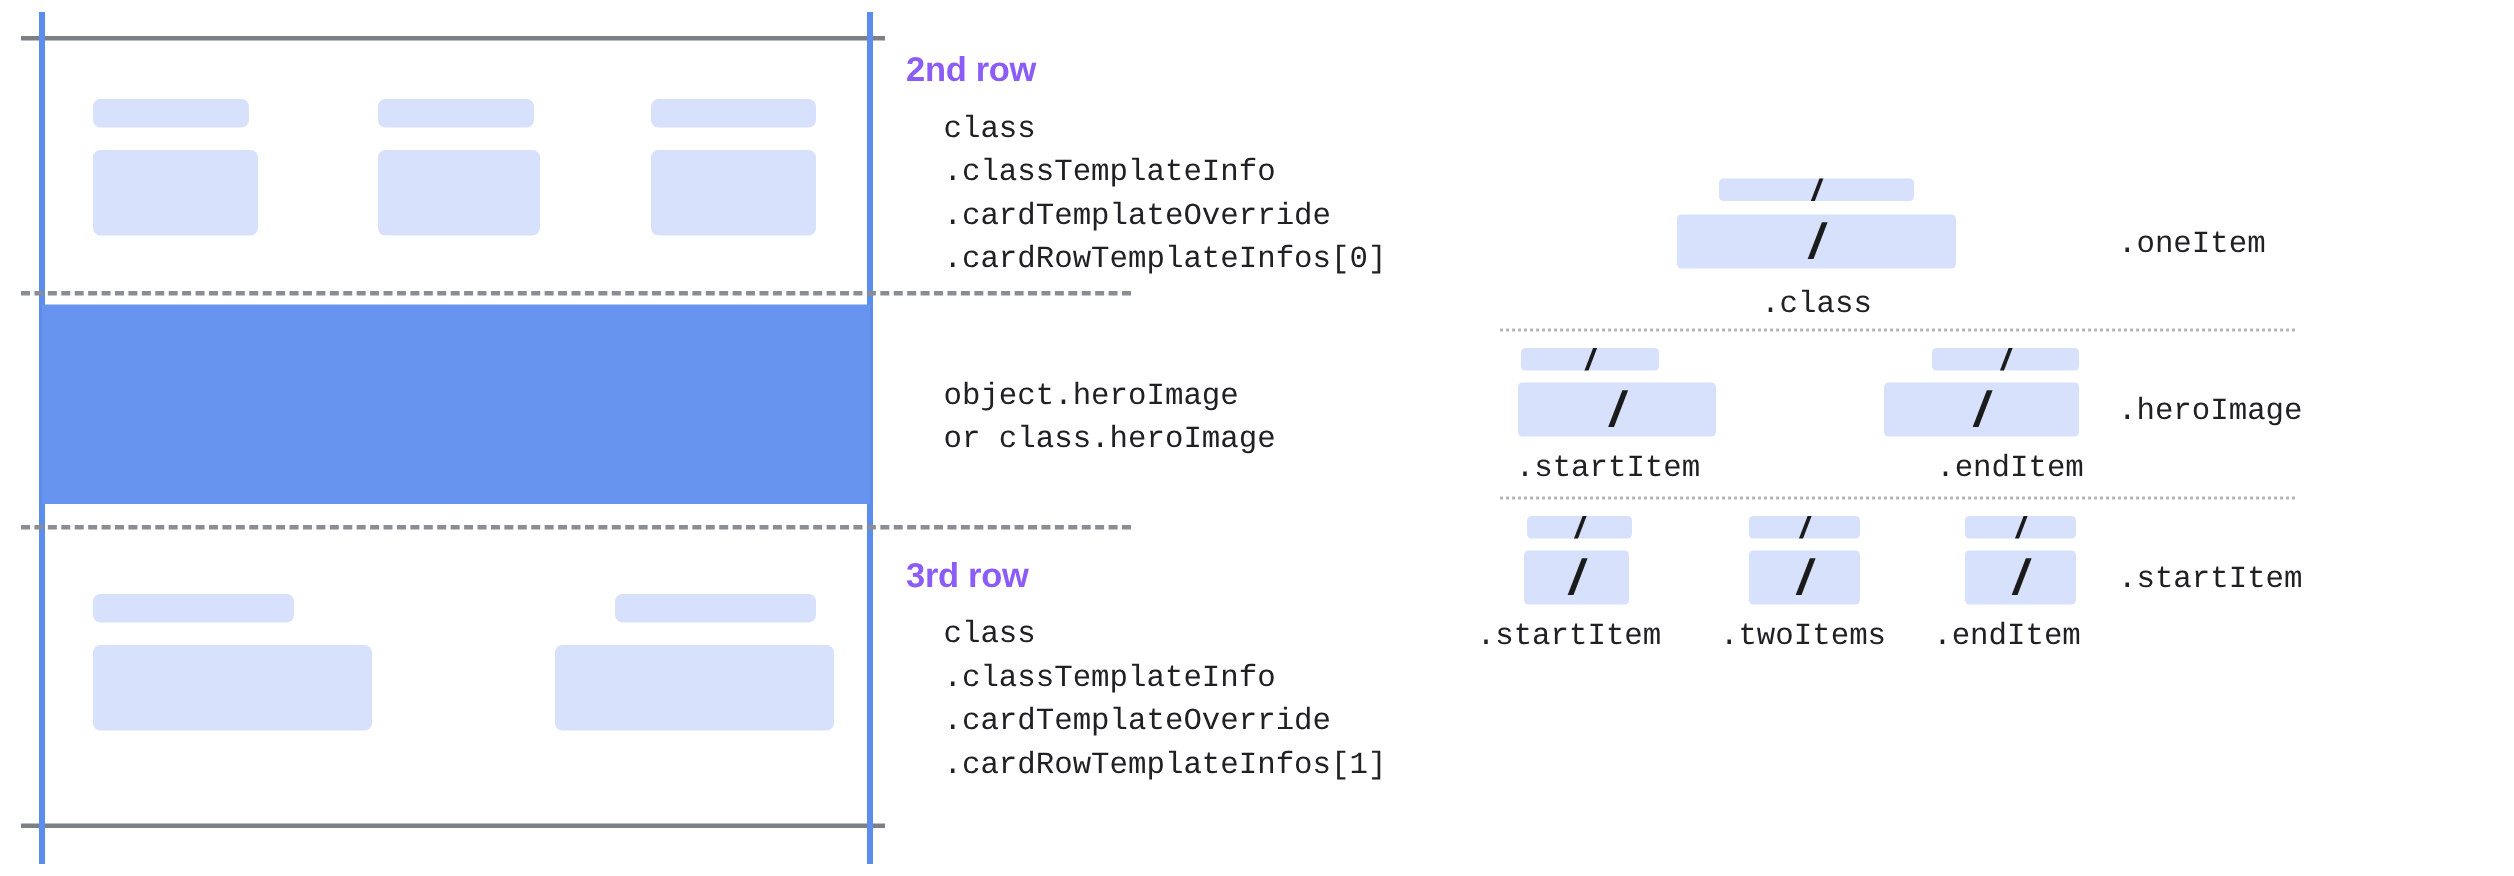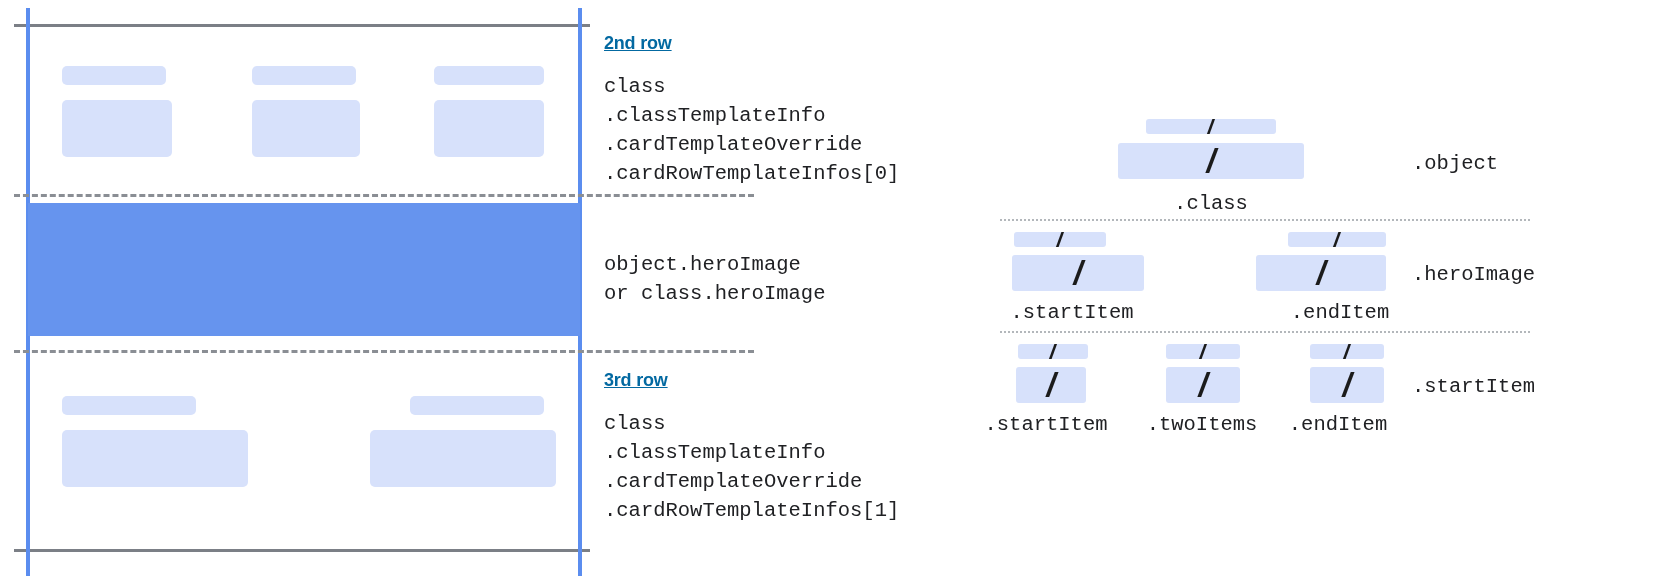--- a/index.html
+++ b/index.html
@@ -42,34 +42,34 @@
   }
   .hero {
     position: absolute;
     background: #6694ee;
   }
 
   
   .row-title {
     position: absolute;
     font-family: "Liberation Sans", sans-serif;
-    font-size: 18px;
+    font-size: 23px;
     font-weight: bold;
-    color: #0369a1;
+    color: #8b5cf6;
     letter-spacing: -0.2px;
     white-space: nowrap;
-    text-decoration: underline;
   }
   .mono-block {
     position: absolute;
     font-family: "Liberation Mono", monospace;
     font-size: 20.5px;
     line-height: 29px;
     color: #202124;
     white-space: pre;
+    margin-left: 25px;
   }
 
   
   .ichip {
     position: absolute;
     background: #d7e1fb;
     border-radius: 3px;
     overflow: hidden;
   }
   .ichip .slash {
@@ -163,21 +163,21 @@
   <div>
 
     <div>
       <div class="ichip small" style="left:1146px; top:119px; width:130px; height:15px;">
         <span class="slash" style="font-style: italic;">/</span>
       </div>
       <div class="ichip big" style="left:1118px; top:143px; width:186px; height:36px;">
         <span class="slash" style="font-style: italic;">/</span>
       </div>
       <div class="mono-lbl center" style="left:1211px; top:192px;">.class</div>
-      <div class="mono-lbl" style="left:1412px; top:152px;">.object</div>
+      <div class="mono-lbl" style="left:1412px; top:152px;">.oneItem</div>
     </div>
 
     <div class="dotline" style="left:1000px; top:219px; width:530px;"></div>
 
     <div>
       <div class="ichip small" style="left:1014px; top:232px; width:92px; height:15px;">
         <span class="slash" style="font-style: italic;">/</span>
       </div>
       <div class="ichip big" style="left:1012px; top:255px; width:132px; height:36px;">
         <span class="slash" style="font-style: italic;">/</span>

